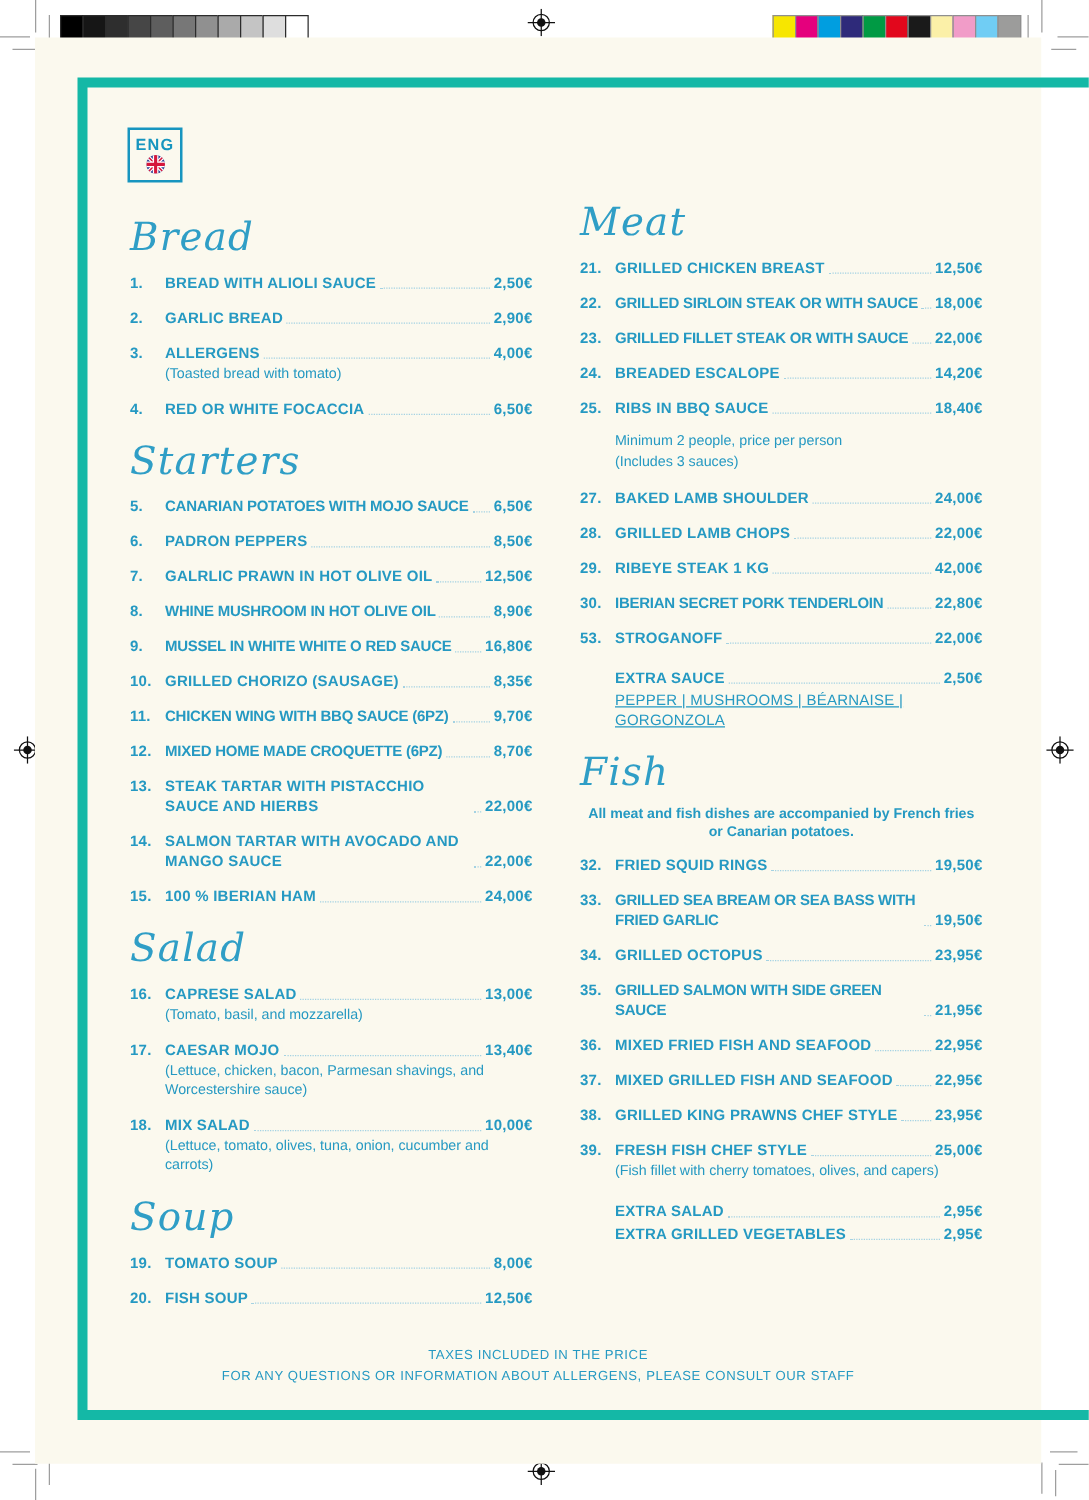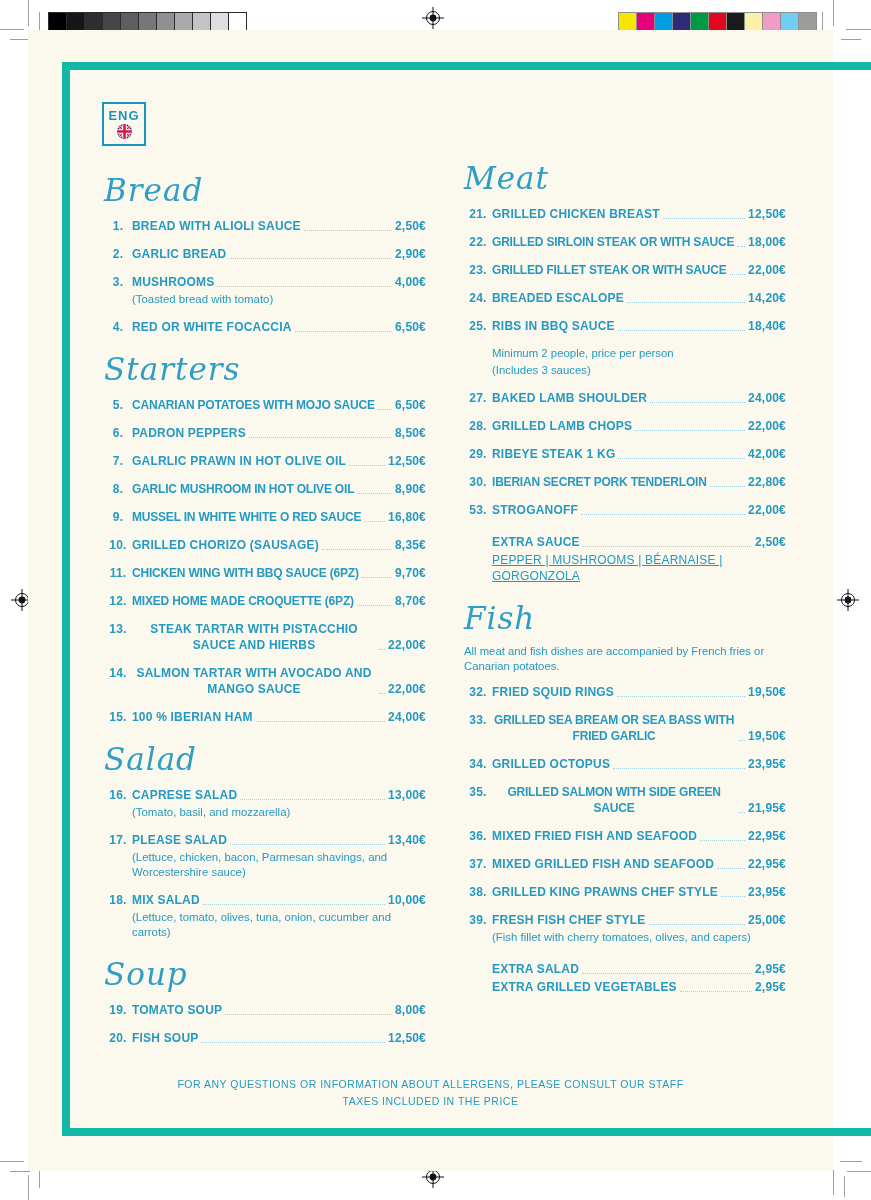--- a/index.html
+++ b/index.html
@@ -40,25 +40,26 @@
   .col-left{left:34px;top:100px;}
   .col-right{left:394px;top:88px;}
 
   .script-title{
     font-family:"DejaVu Serif", serif;font-style:italic;font-weight:400;
     font-size:31px;line-height:40px;color:#2f9ec6;letter-spacing:1px;
     margin:0 0 8px 0;
   }
   .menu-section{margin-bottom:14px;}
   .section-note{
-    font-size:11.3px;line-height:15px;font-weight:400;color:#2599c2;
+    font-size:11.3px;line-height:15px;font-weight:700;color:#2599c2;
     margin:-2px 0 10px 0;
+    text-align:center;
   }
   .item{margin-bottom:12px;}
-  .row{display:flex;align-items:flex-end;font-size:12px;font-weight:700;letter-spacing:.2px;line-height:16px;text-align:center;}
+  .row{display:flex;align-items:flex-end;font-size:12px;font-weight:700;letter-spacing:.2px;line-height:16px;}
   .num{flex:0 0 28px;align-self:flex-start;}
   .name{}
   .name.condensed{font-size:12px;letter-spacing:-.2px;}
   .leader{flex:1 1 6px;min-width:6px;border-bottom:1.5px dotted #a4d2e2;margin:0 3px 3px 3px;}
   .price{white-space:nowrap;}
   .desc{font-size:11.4px;font-weight:400;line-height:15px;margin:2px 0 0 28px;color:#2599c2;}
   .extras{margin:16px 0 0 28px;}
   .extras .row{margin-bottom:2px;}
   .extras .desc{margin-left:0;font-size:12px;font-weight:400;letter-spacing:.2px;max-width:240px;text-transform:uppercase;line-height:16px;margin-top:2px;text-decoration:underline;}
 
@@ -180,21 +181,21 @@
               <div class="row">
                 <span class="num">2.</span>
                 <span class="name">GARLIC BREAD</span>
                 <span class="leader"></span>
                 <span class="price">2,90€</span>
               </div>
             </div>
             <div class="item">
               <div class="row">
                 <span class="num">3.</span>
-                <span class="name">MUSHROOMS</span>
+                <span class="name">ALLERGENS</span>
                 <span class="leader"></span>
                 <span class="price">4,00€</span>
               </div>
               <div class="desc">(Toasted bread with tomato)</div>
             </div>
             <div class="item">
               <div class="row">
                 <span class="num">4.</span>
                 <span class="name">RED OR WHITE FOCACCIA</span>
                 <span class="leader"></span>
@@ -224,21 +225,21 @@
               <div class="row">
                 <span class="num">7.</span>
                 <span class="name">GALRLIC PRAWN IN HOT OLIVE OIL</span>
                 <span class="leader"></span>
                 <span class="price">12,50€</span>
               </div>
             </div>
             <div class="item">
               <div class="row">
                 <span class="num">8.</span>
-                <span class="name condensed">GARLIC MUSHROOM IN HOT OLIVE OIL</span>
+                <span class="name condensed">WHINE MUSHROOM IN HOT OLIVE OIL</span>
                 <span class="leader"></span>
                 <span class="price">8,90€</span>
               </div>
             </div>
             <div class="item">
               <div class="row">
                 <span class="num">9.</span>
                 <span class="name condensed">MUSSEL IN WHITE WHITE O RED SAUCE</span>
                 <span class="leader"></span>
                 <span class="price">16,80€</span>
@@ -300,21 +301,21 @@
                 <span class="num">16.</span>
                 <span class="name">CAPRESE SALAD</span>
                 <span class="leader"></span>
                 <span class="price">13,00€</span>
               </div>
               <div class="desc">(Tomato, basil, and mozzarella)</div>
             </div>
             <div class="item">
               <div class="row">
                 <span class="num">17.</span>
-                <span class="name">PLEASE SALAD</span>
+                <span class="name">CAESAR MOJO</span>
                 <span class="leader"></span>
                 <span class="price">13,40€</span>
               </div>
               <div class="desc">(Lettuce, chicken, bacon, Parmesan shavings, and Worcestershire sauce)</div>
             </div>
             <div class="item">
               <div class="row">
                 <span class="num">18.</span>
                 <span class="name">MIX SALAD</span>
                 <span class="leader"></span>
@@ -517,17 +518,17 @@
                 <span class="name">EXTRA GRILLED VEGETABLES</span>
                 <span class="leader"></span>
                 <span class="price">2,95€</span>
               </div>
             </div>
           </section>
         </div>
     </div>
 
     <div class="footer">
+      <div>TAXES INCLUDED IN THE PRICE</div>
       <div>FOR ANY QUESTIONS OR INFORMATION ABOUT ALLERGENS, PLEASE CONSULT OUR STAFF</div>
-      <div>TAXES INCLUDED IN THE PRICE</div>
     </div>
   </div>
 </div>
 
 </body></html>

